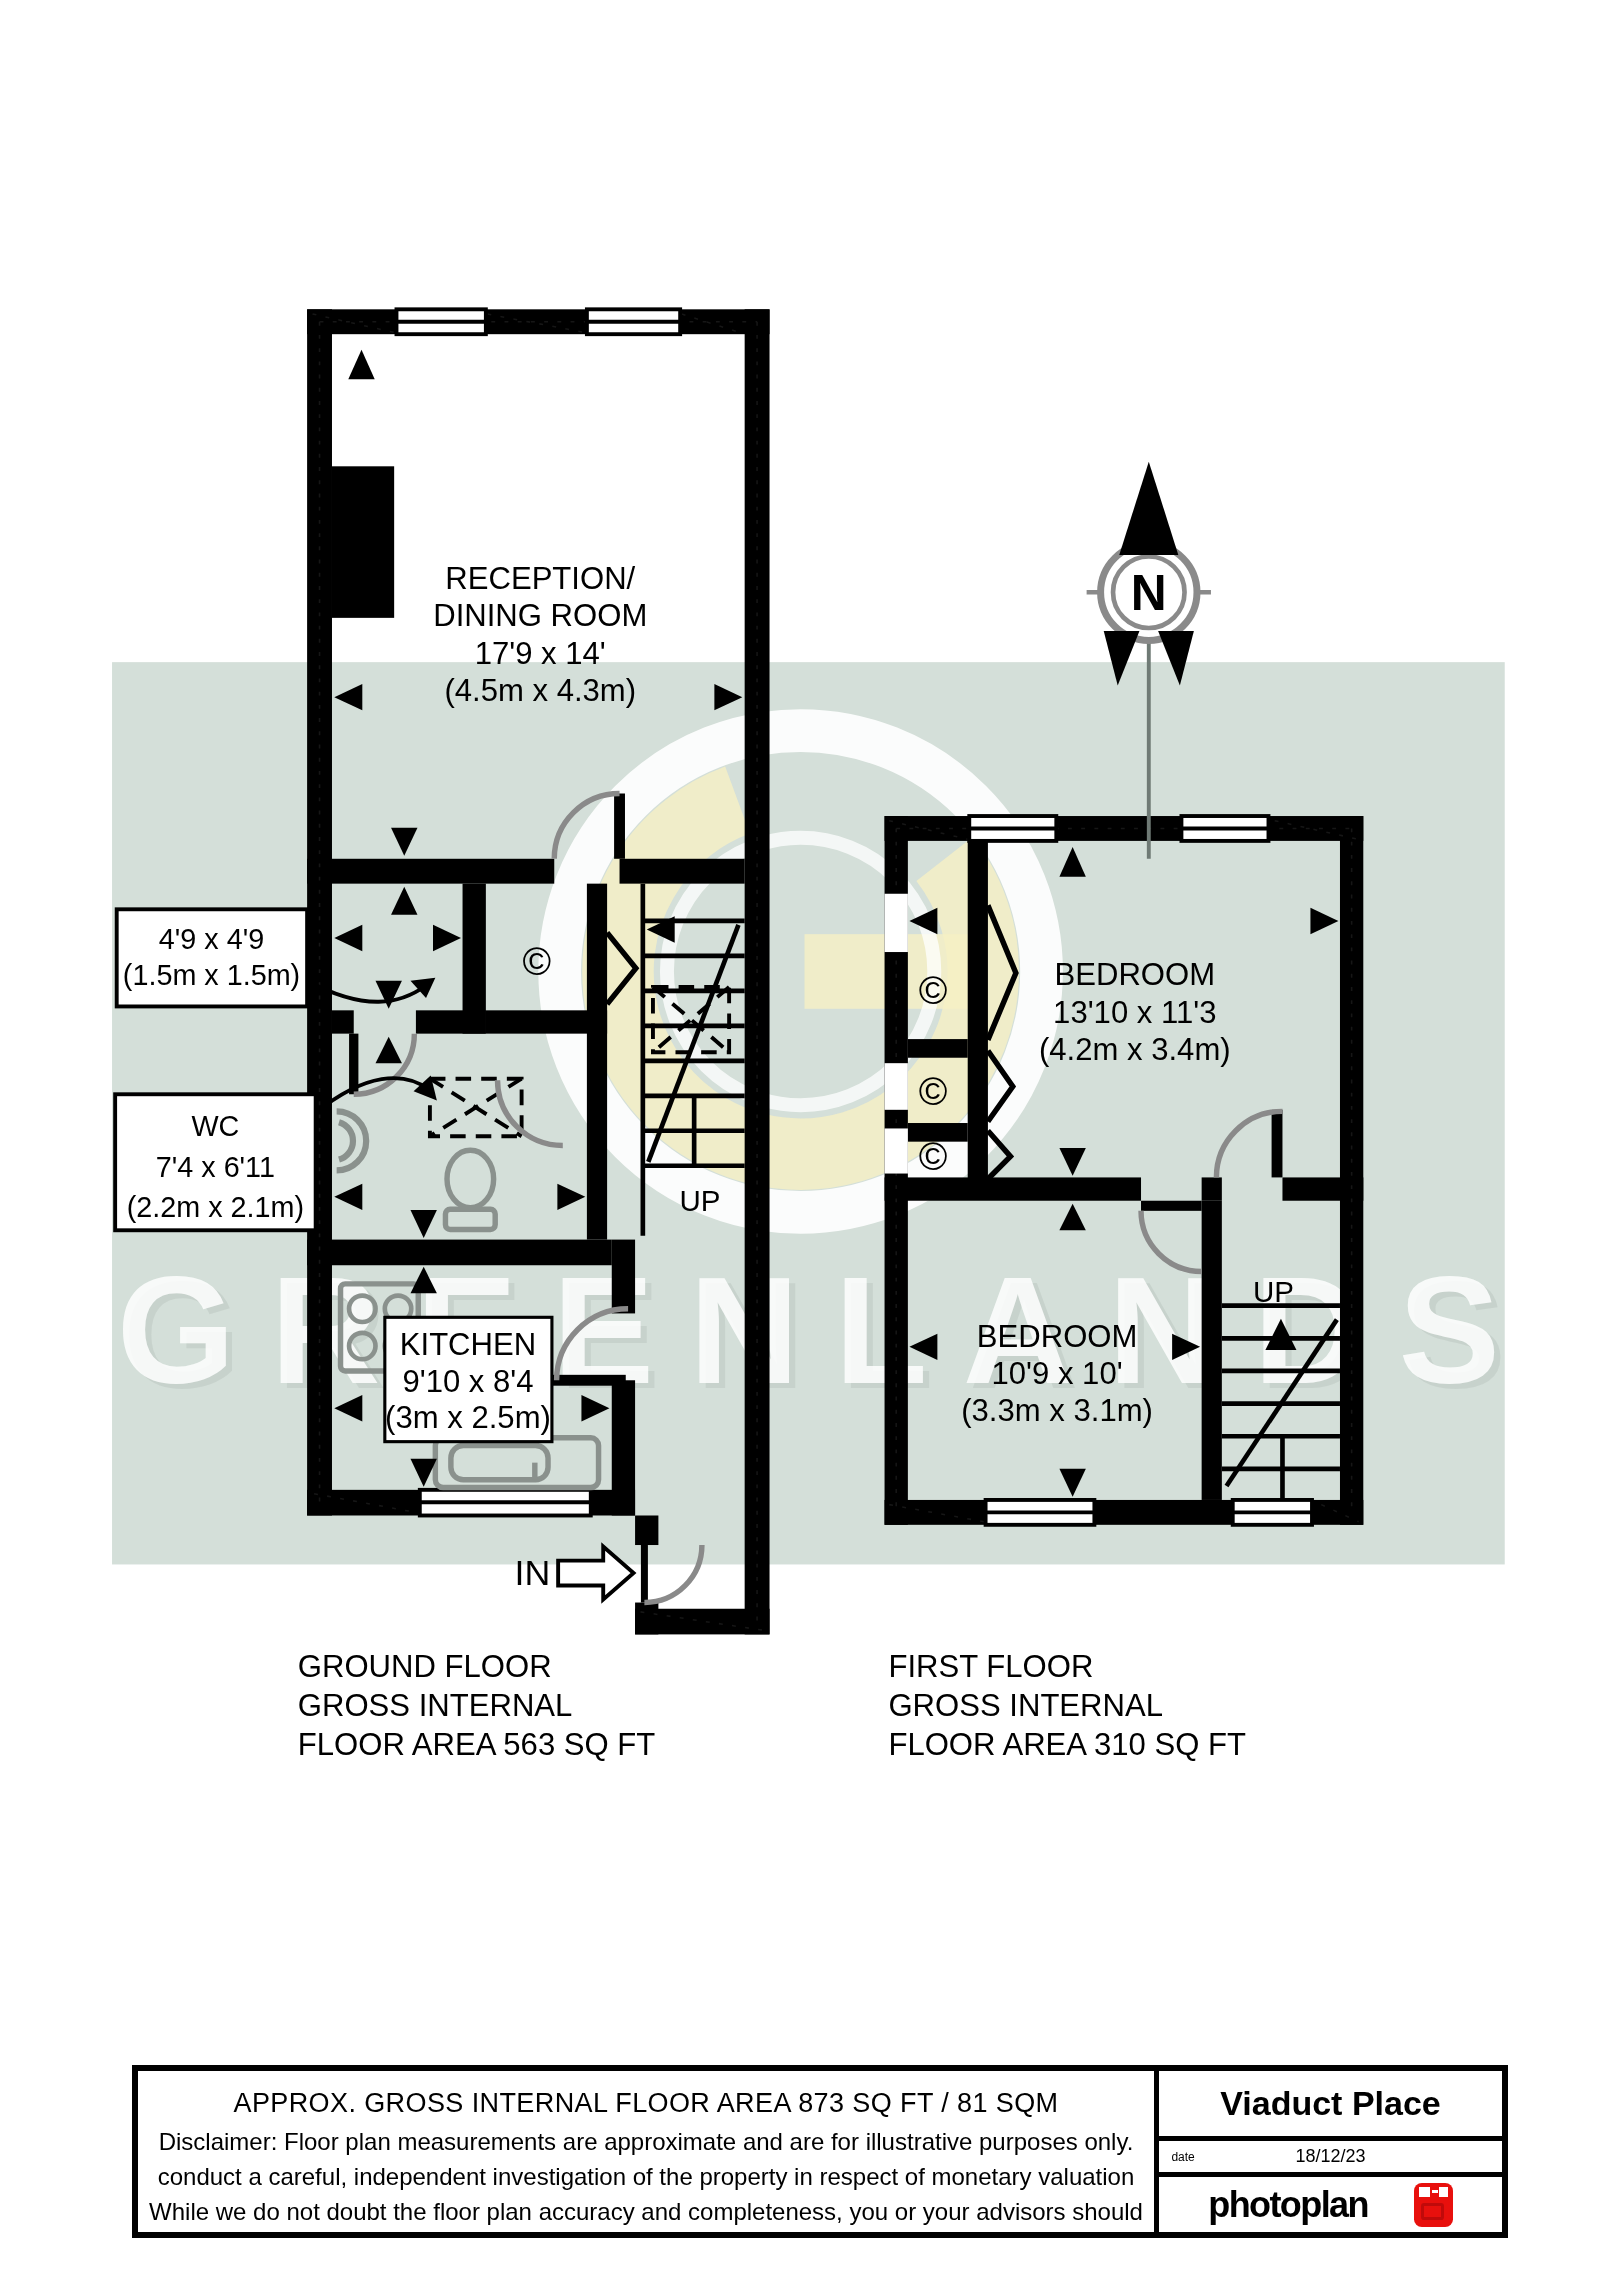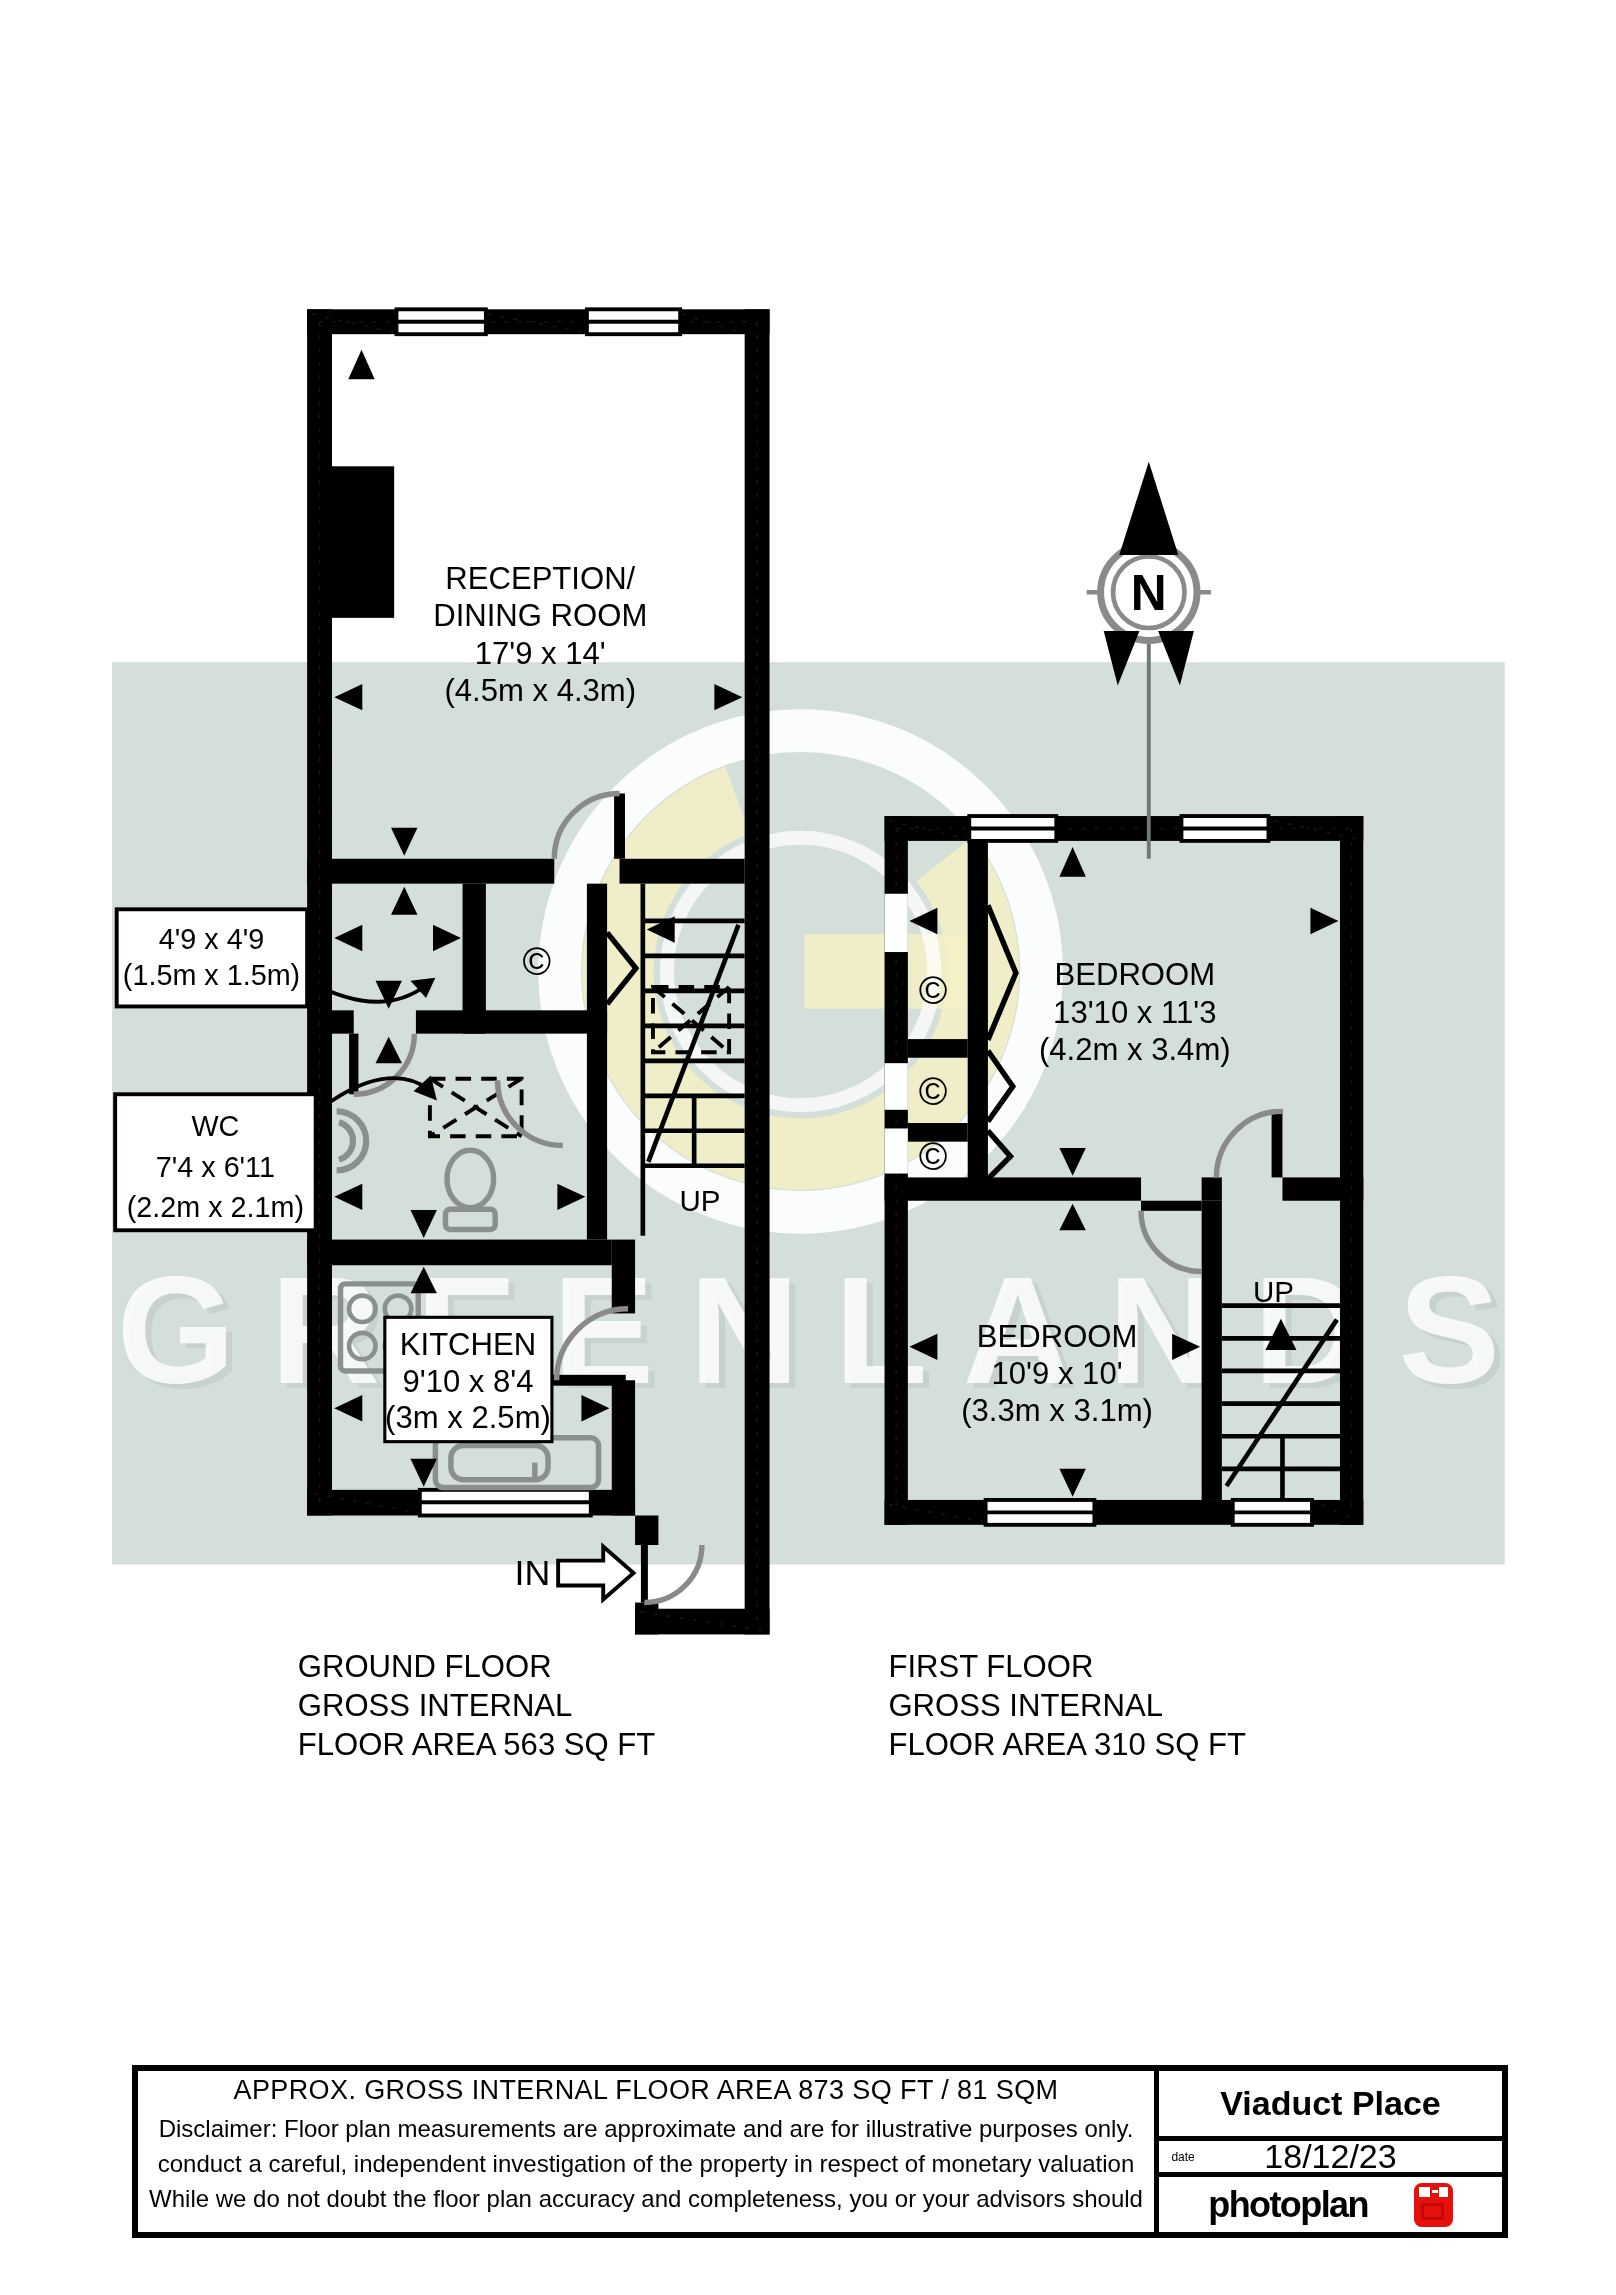--- a/index.html
+++ b/index.html
@@ -14,27 +14,27 @@
   .in-label{font-size:46px;}
   .closet-c{font-size:50px;}
   .compass-n{font-size:64px;font-weight:bold;}
   .wm-text{font-size:196px;font-weight:bold;fill:#ffffff;opacity:0.85;}
   .wm-shadow{font-size:196px;font-weight:bold;fill:#b9c4be;opacity:0.45;}
   
   .footer{position:absolute;left:132px;top:2065px;width:1376px;height:173px;
     border:6.2px solid #000;box-sizing:border-box;display:flex;background:#fff;}
   .footer-left{width:1021px;border-right:5.4px solid #000;box-sizing:border-box;
     display:flex;flex-direction:column;align-items:center;}
-  .footer-title{font-size:27px;margin-top:4px;letter-spacing:0.4px;}
+  .footer-title{font-size:27px;margin-top:17px;letter-spacing:0.4px;}
   .footer-disc{font-size:24px;line-height:35px;text-align:center;margin-top:5px;}
   .footer-right{flex:1;display:flex;flex-direction:column;}
   .fr-title{height:65px;border-bottom:5.4px solid #000;display:flex;align-items:center;justify-content:center;font-size:34px;font-weight:bold;}
   .fr-date{height:31px;border-bottom:5.4px solid #000;position:relative;display:flex;align-items:center;}
   .fr-date .dlabel{font-size:12px;margin-left:12.4px;}
-  .fr-date .dvalue{position:absolute;left:0;right:0;text-align:center;font-size:34px;}
+  .fr-date .dvalue{position:absolute;left:0;right:0;text-align:center;font-size:18px;}
   .fr-logo{flex:1;display:flex;align-items:center;justify-content:center;gap:38px;}
   .pp-text{font-size:36px;font-weight:800;letter-spacing:-1.6px;}
   .pp-icon{display:inline-block;width:39px;height:44px;background:#e8100d;border-radius:7.8px;margin-left:7.8px;position:relative;}
   .pp-icon .s1{position:absolute;left:5.4px;top:4.7px;width:11px;height:10px;background:#fff;}
   .pp-icon .s2{position:absolute;right:4.7px;top:4.7px;width:8.6px;height:10px;background:#fff;}
   .pp-icon .s3{position:absolute;left:18.7px;top:7px;width:5.4px;height:3.1px;background:#fff;}
   .pp-icon .s4{position:absolute;left:7.8px;top:20px;width:23px;height:17px;border:3.1px solid #c00a0a;border-radius:3.1px;box-sizing:border-box;}
 </style>
 </head>
 <body>

